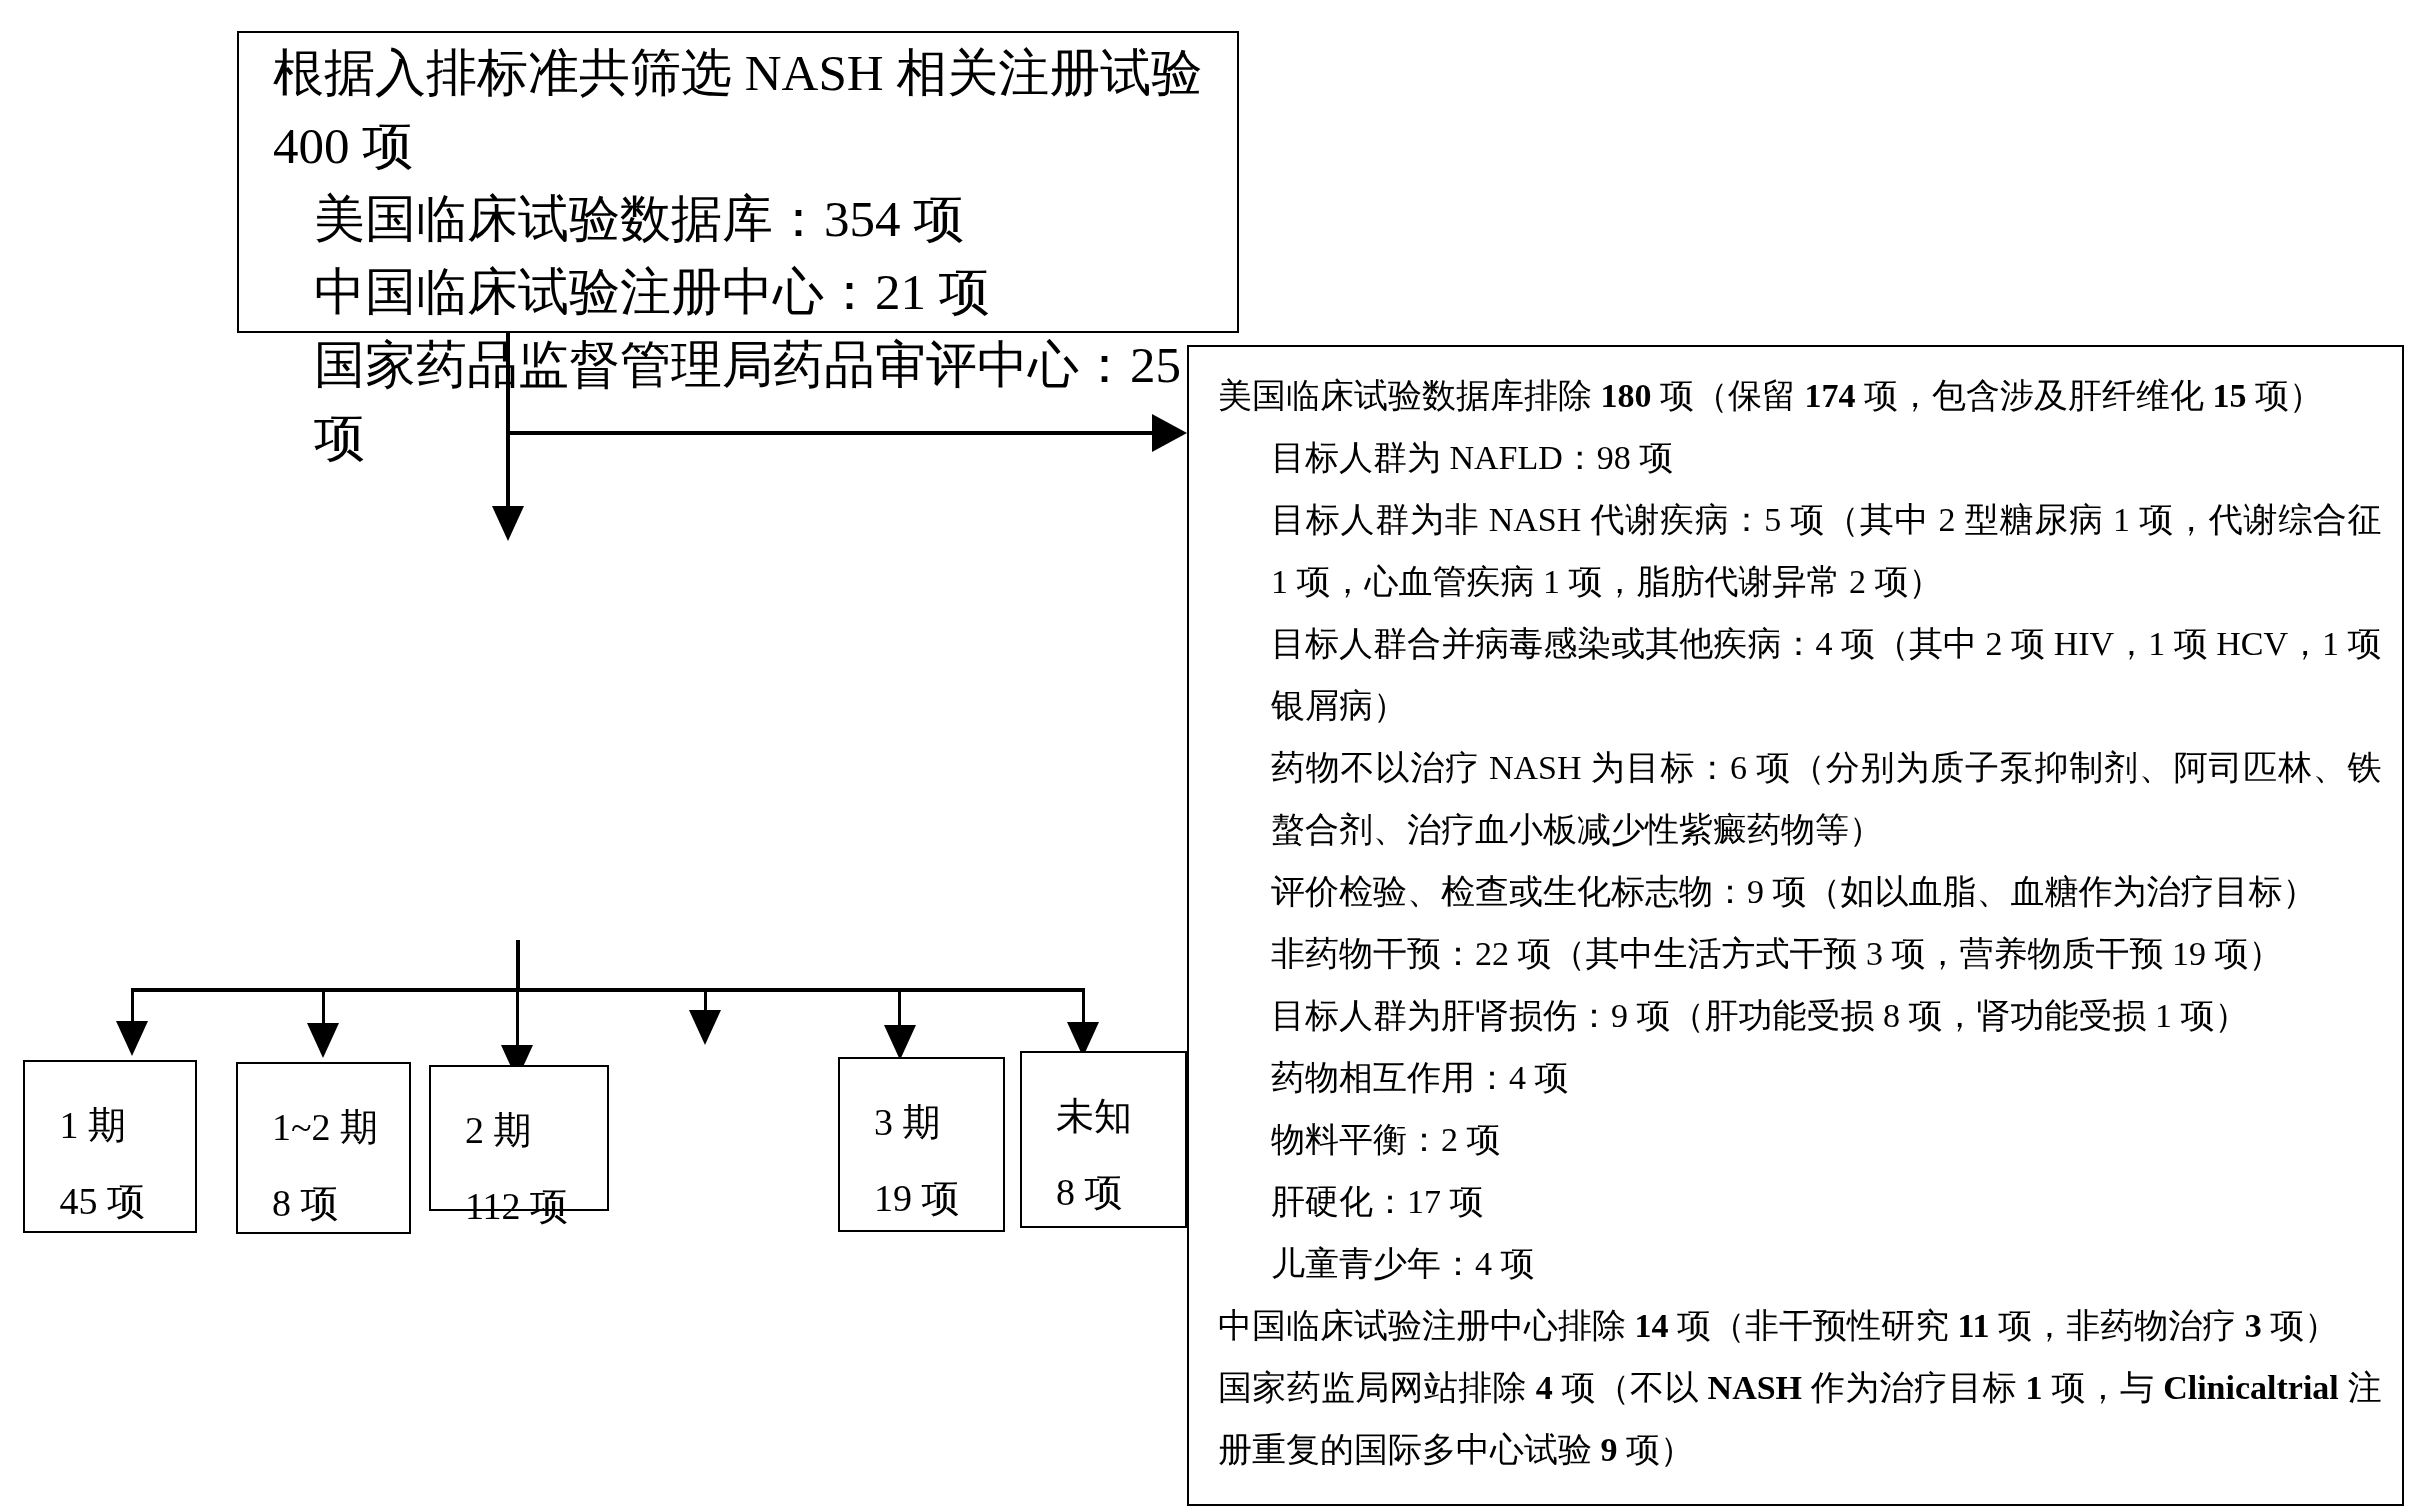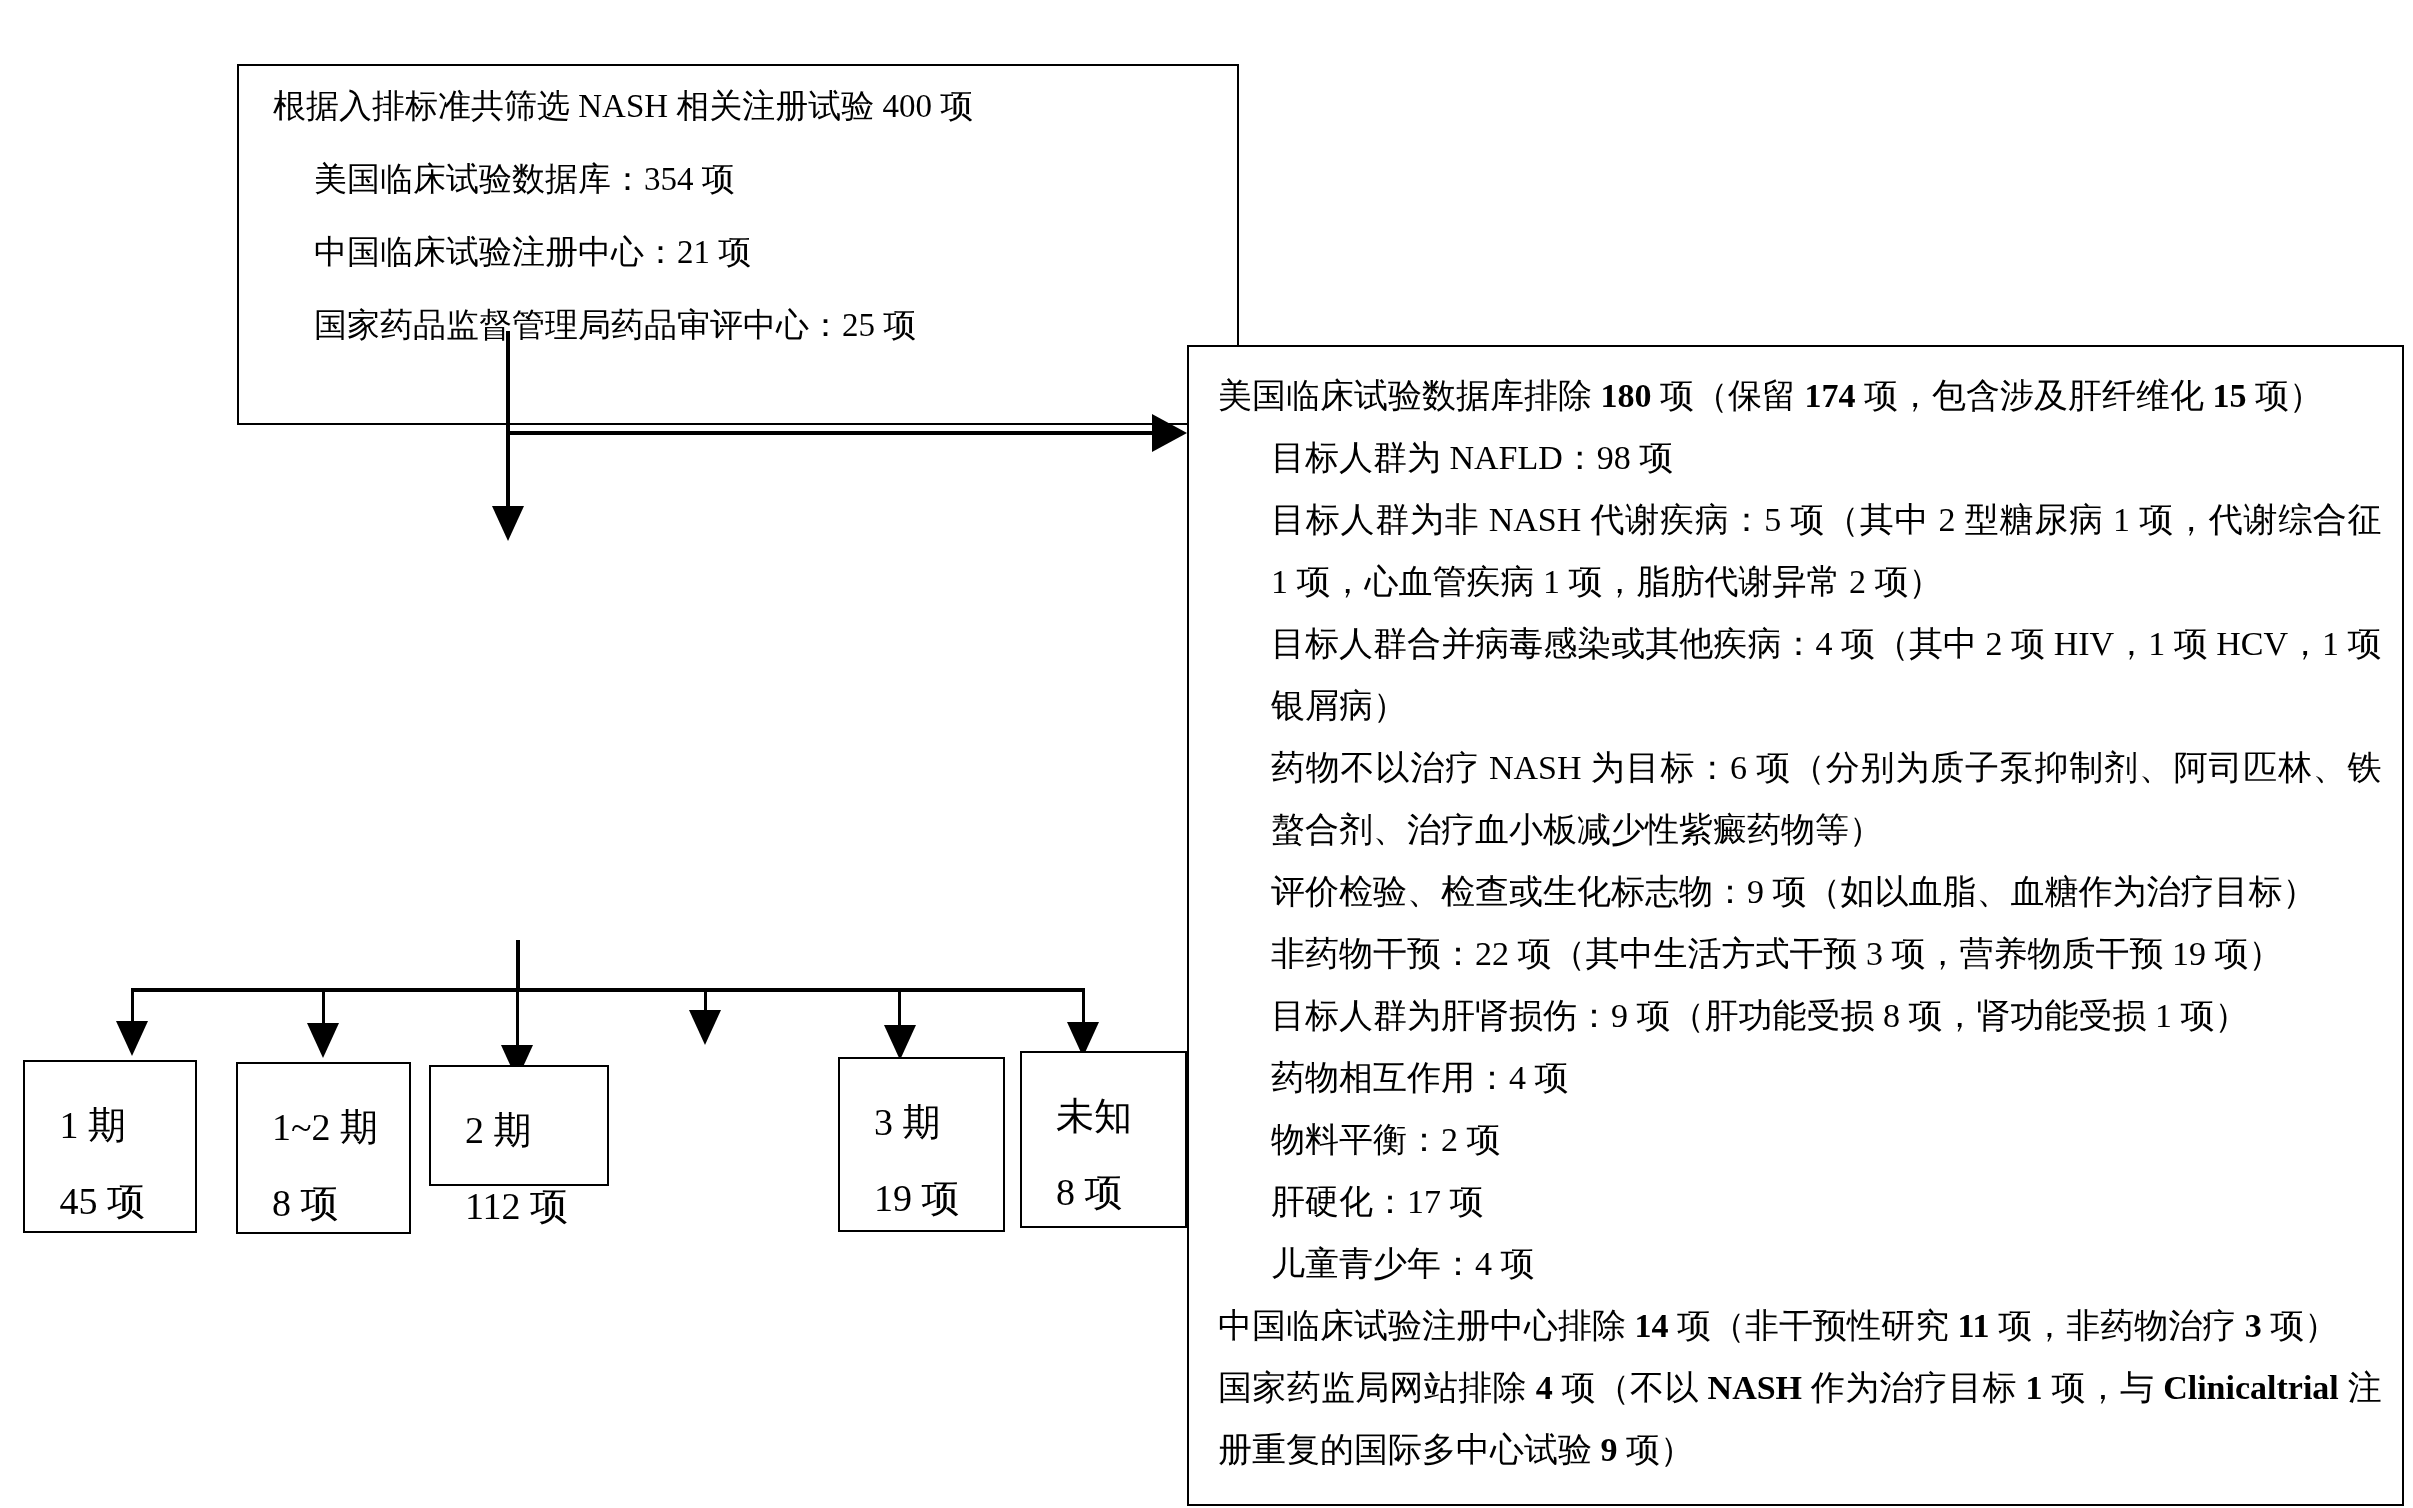--- a/index.html
+++ b/index.html
@@ -26,22 +26,22 @@
     border-top: 35px solid #000000;
   }
   .ah-right {
     position: absolute; width: 0; height: 0;
     border-top: 19px solid transparent;
     border-bottom: 19px solid transparent;
     border-left: 35px solid #000000;
   }
 
   
-  .top-box { left: 237px; top: 31px; width: 1002px; height: 361px;
-             font-size: 33px; line-height: 73px; padding: 4.4px 17.5px 0 34px; margin-top: 33px; }
+  .top-box { left: 237px; top: 31px; width: 1002px; height: 302px;
+             font-size: 51px; line-height: 73px; padding: 4.4px 17.5px 0 34px; }
   .top-box .sub { padding-left: 41px; }
 
   
   .sel-box { left: 255px; top: 542px; width: 864px; height: 398px;
              font-size: 36px; line-height: 77px; padding: 5.8px 17.5px 0 32px; }
   .sel-box .sub { padding-left: 55px; }
 
   
   .phase-box { font-size: 38px; line-height: 76px; padding: 25px 0 0 34px; }
 
@@ -90,21 +90,21 @@
   <div class="ah-down" style="left:1067px; top:1022px;"></div>
 
   <div class="box phase-box" style="left:23.4px; top:1060px; width:174px; height:173px;">
     <div>1 期</div>
     <div>45 项</div>
   </div>
   <div class="box phase-box" style="left:236px; top:1062px; width:175px; height:172px;">
     <div>1~2 期</div>
     <div>8 项</div>
   </div>
-  <div class="box phase-box" style="left:429px; top:1065px; width:180px; height:121px;">
+  <div class="box phase-box" style="left:429px; top:1065px; width:180px; height:146px;">
     <div>2 期</div>
     <div>112 项</div>
   </div>
   <div class="box phase-box" style="left:838px; top:1057px; width:167px; height:175px;">
     <div>3 期</div>
     <div>19 项</div>
   </div>
   <div class="box phase-box" style="left:1020px; top:1051px; width:167px; height:177px;">
     <div>未知</div>
     <div>8 项</div>

